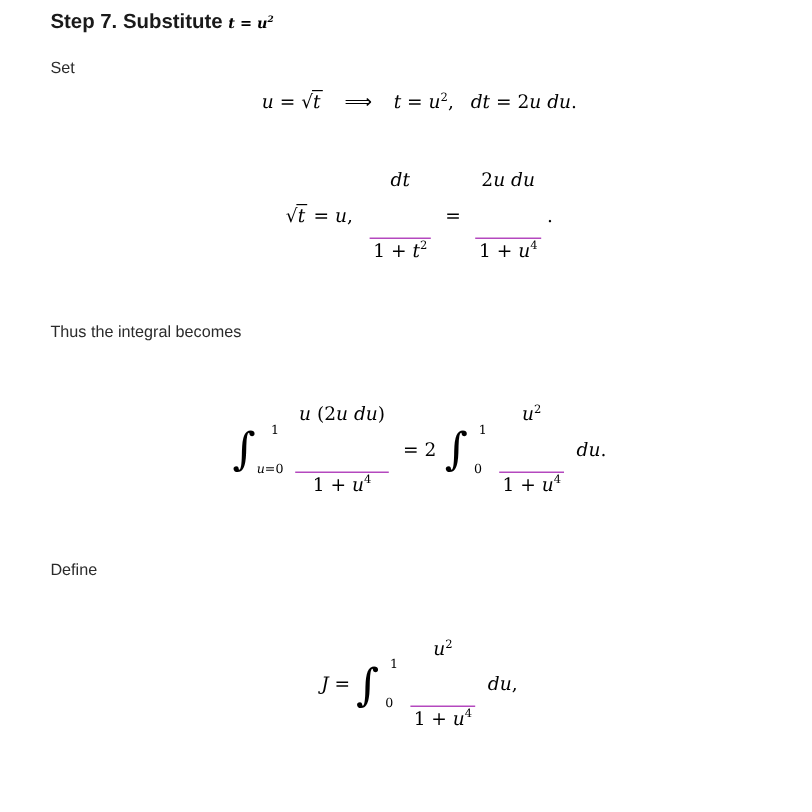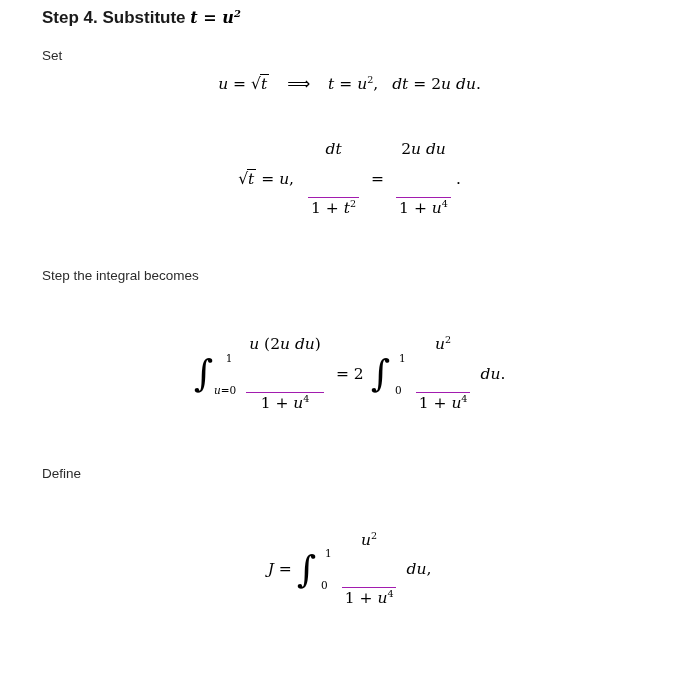--- a/index.html
+++ b/index.html
@@ -13,21 +13,21 @@
   .p-set{margin-top:15px;}
   .p-transform{margin-top:8px;}
   .p-becomes{margin-top:10px;}
   .p-define{margin-top:13px;}
 
   
   .math{font-family:"DejaVu Serif", serif;color:#000;}
   .math span{white-space:pre;}
   .it{font-style:italic;}
   .rm{font-style:normal;}
-  .hmath{font-weight:700;font-style:italic;font-size:16px;}
+  .hmath{font-weight:700;font-style:italic;font-size:12px;}
   .hmath .rm{font-style:normal;}
   .ssup{font-size:0.62em;vertical-align:super;line-height:0;}
 
   .disp{display:flex;justify-content:center;align-items:center;font-size:15.5px;}
   .disp>*{flex:0 0 auto;text-align:center;}
   .eq1{margin:8px 0 2px;}
   .eq2{margin:10px 0 0;}
   .eq3{margin:12px 0 0;}
   .eq4{margin:10px 0 0;}
 
@@ -48,21 +48,21 @@
   .rel-gap{margin:0 7px;}
   .arrow{font-family:"DejaVu Sans", sans-serif;margin:0 18px;font-size:16px;}
   .gap-l{margin-left:14px;}
   .gap-s{margin-left:5px;}
 </style>
 </head>
 <body>
 
 <div class="content">
 
-  <h2 class="step-heading"><span>Step 4. Substitute </span><span class="math hmath"><span class="it">t</span><span class="rm"> = </span><span class="it">u</span><span class="ssup it">2</span></span></h2>
+  <h2 class="step-heading"><span>Step 7. Substitute </span><span class="math hmath"><span class="it">t</span><span class="rm"> = </span><span class="it">u</span><span class="ssup it">2</span></span></h2>
 
   <p class="body-text p-set">Set</p>
 
   <div class="disp math eq1">
     <span class="run"><span class="it">u</span><span class="rm"> = </span><span class="rad rm">√</span><span class="sqrt-arg it">t</span></span>
     <span class="arrow rm">⟹</span>
     <span class="run"><span class="it">t</span><span class="rm"> = </span><span class="it">u</span><span class="ssup rm">2</span><span class="rm">,</span></span>
     <span class="run gap-l"><span class="it">dt</span><span class="rm"> = 2</span><span class="it">u</span><span class="it"> du</span><span class="rm">.</span></span>
   </div>
 
@@ -74,21 +74,21 @@
       <span class="den"><span class="rm">1 + </span><span class="it">t</span><span class="ssup rm">2</span></span>
     </span>
     <span class="rm rel-gap">=</span>
     <span class="frac">
       <span class="num"><span class="rm">2</span><span class="it">u du</span></span>
       <span class="den"><span class="rm">1 + </span><span class="it">u</span><span class="ssup rm">4</span></span>
     </span>
     <span class="rm">.</span>
   </div>
 
-  <p class="body-text p-becomes">Step the integral becomes</p>
+  <p class="body-text p-becomes">Thus the integral becomes</p>
 
   <div class="disp math eq3">
     <span class="int-group"><span class="int rm">∫</span><span class="lims rm"><span class="hi"><span class="rm">1</span></span><span class="lo"><span class="it">u</span><span class="rm">=0</span></span></span></span>
     <span class="frac">
       <span class="num"><span class="it">u</span><span class="rm"> (2</span><span class="it">u du</span><span class="rm">)</span></span>
       <span class="den"><span class="rm">1 + </span><span class="it">u</span><span class="ssup rm">4</span></span>
     </span>
     <span class="rm rel-gap">= 2</span>
     <span class="int-group"><span class="int rm">∫</span><span class="lims rm"><span class="hi"><span class="rm">1</span></span><span class="lo"><span class="rm">0</span></span></span></span>
     <span class="frac">

